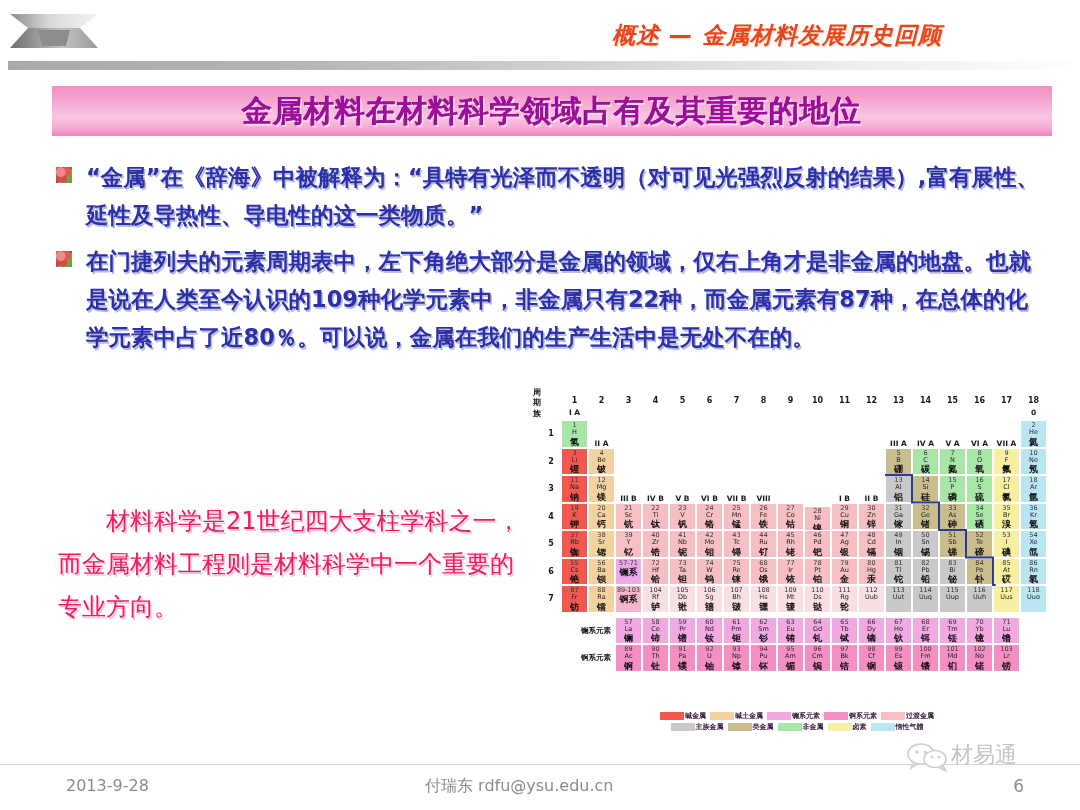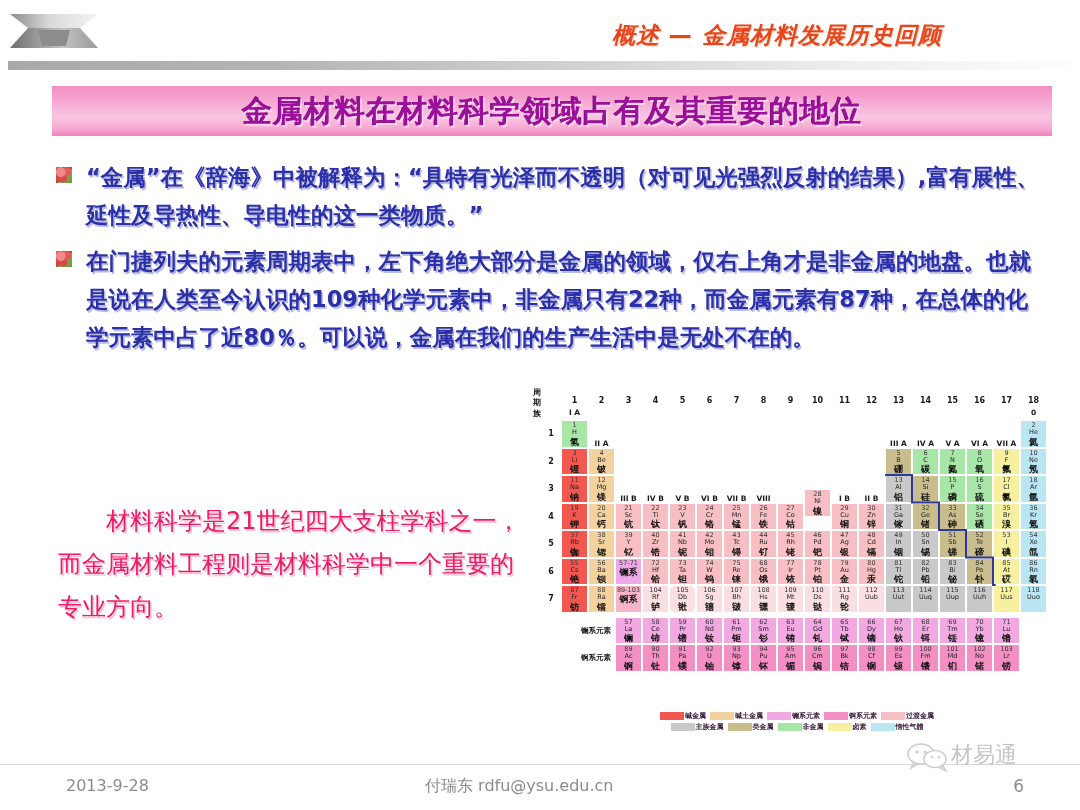--- a/index.html
+++ b/index.html
@@ -355,21 +355,21 @@
       <div class="el c-trans" style="left: 231px; top: 114.5px;">
         <span class="z">26</span>
         <span class="sym">Fe</span>
         <span class="cn">铁</span>
       </div>
       <div class="el c-trans" style="left: 258px; top: 114.5px;">
         <span class="z">27</span>
         <span class="sym">Co</span>
         <span class="cn">钴</span>
       </div>
-      <div class="el c-trans" style="left: 285px; top: 101px;">
+      <div class="el c-trans" style="left: 285px; top: 118px;">
         <span class="z">28</span>
         <span class="sym">Ni</span>
         <span class="cn">镍</span>
       </div>
       <div class="el c-trans" style="left: 312px; top: 114.5px;">
         <span class="z">29</span>
         <span class="sym">Cu</span>
         <span class="cn">铜</span>
       </div>
       <div class="el c-trans" style="left: 339px; top: 114.5px;">
@@ -600,21 +600,21 @@
       <div class="el c-actinmark" style="left: 96px; top: 197px;">
         <span class="z">89-​103</span>
         <span class="sym"></span>
         <span class="cn">锕系</span>
       </div>
       <div class="el c-unk" style="left: 123px; top: 197px;">
         <span class="z">104</span>
         <span class="sym">Rf</span>
         <span class="cn">𬬻</span>
       </div>
-      <div class="el c-unk" style="left: 150px; top: 197px; border-radius: 6px;">
+      <div class="el c-unk" style="left: 150px; top: 197px;">
         <span class="z">105</span>
         <span class="sym">Db</span>
         <span class="cn">𬭊</span>
       </div>
       <div class="el c-unk" style="left: 177px; top: 197px;">
         <span class="z">106</span>
         <span class="sym">Sg</span>
         <span class="cn">𬭳</span>
       </div>
       <div class="el c-unk" style="left: 204px; top: 197px;">

